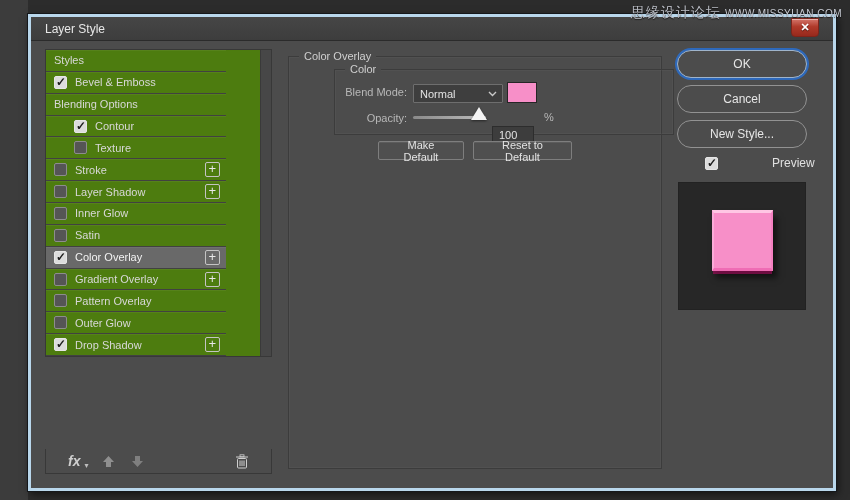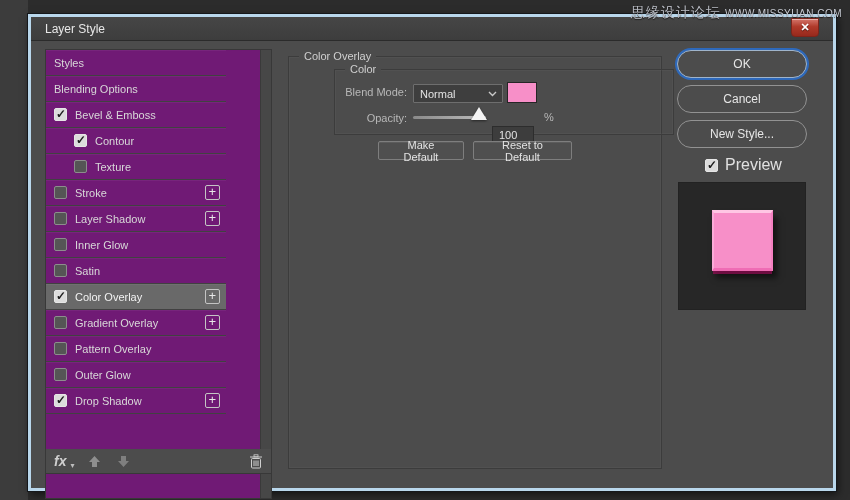--- a/index.html
+++ b/index.html
@@ -24,22 +24,22 @@
   .titlebar-text { color:#e8e8e8; font-size:12px; padding-left:14px; }
   .close-btn { position:absolute; top:1px; right:14px; width:28px; height:19px;
     background:linear-gradient(#d4766b,#b03a2a 45%,#97291c);
     border:1px solid #7e241a; border-radius:0 0 4px 4px;
     box-shadow:inset 0 1px 0 rgba(255,255,255,.45);
     color:#fff; font-size:11px; font-weight:bold; text-align:center; line-height:17px;
     cursor:pointer; text-shadow:0 1px 1px rgba(0,0,0,.5); }
   .content { position:relative; width:100%; height:447px; }
 
   
-  .sidebar-wrap { position:absolute; left:14px; top:8px; width:227px; height:450px;
-    border:1px solid #383838; display:flex; background:#701a75;gap:34px; }
+  .sidebar-wrap { position:absolute; left:14px; top:8px; width:227px; height:308px;
+    border:1px solid #383838; display:flex; background:#4d7c0f;gap:34px; }
   .rows { width:212px; display:flex; flex-direction:column; }
   .scrollbar { width:13px; background:#474747; border-left:1px solid #3a3a3a; }
   .row { height:26px; display:flex; align-items:center; padding:0 6px 0 8px;
     border-bottom:1px solid #414141; box-shadow:inset 0 1px 0 rgba(255,255,255,.05);
     cursor:pointer; position:relative; }
   .row.selected { background:#696969; }
   .row.indent { padding-left:28px; }
   .row-label { color:#d8d8d8; font-size:11px; flex:1; white-space:nowrap; overflow:hidden; }
   .row.selected .row-label { color:#f2f2f2; }
   .cb { width:13px; height:13px; border-radius:2px; margin-right:8px; flex:0 0 auto;
@@ -48,21 +48,21 @@
   .cb.checked::after { content:"✓"; position:absolute; left:1px; top:-2px;
     color:#1c1c1c; font-size:12px; font-weight:bold; }
   .plus-btn { width:15px; height:15px; border:1px solid #c4c4c4; border-radius:2px;
     color:#e8e8e8; font-size:13px; line-height:12px; text-align:center; flex:0 0 auto;
     cursor:pointer; background:transparent; }
   .filler { flex:1; }
 
   
   .fx-bar { position:absolute; left:14px; top:408px; width:227px; height:25px;
     border:1px solid #383838; border-top:none; display:flex; align-items:center;
-    padding:0 8px; background:#4c4c4c; }
+    padding:0 22px; background:#4c4c4c; }
   .fx-label { color:#cfcfcf; font-size:14px; font-style:italic; font-weight:bold;
     position:relative; margin-right:4px; cursor:pointer; }
   .fx-caret { color:#bdbdbd; font-size:8px; position:relative; top:4px; margin-right:14px; cursor:pointer; }
   .arrow-btn { margin-right:16px; cursor:pointer; display:flex; }
   .trash-btn { margin-left:auto; cursor:pointer; display:flex; }
 
   
   .groupbox { position:absolute; border:1px solid #3c3c3c;
     box-shadow:inset 0 0 0 1px rgba(255,255,255,.03); }
   .legend { position:absolute; top:-7px; left:10px; background:#4c4c4c;
@@ -99,21 +99,21 @@
 
   
   .pill { position:absolute; left:646px; width:130px; height:28px; border-radius:14px;
     border:1px solid #929292; background:#4c4c4c; color:#e6e6e6; font-size:12px;
     display:flex; align-items:center; justify-content:center; cursor:pointer; }
   .pill.ok { top:9px; box-shadow:0 0 0 2px #2e69bb; border-color:#9fb4cb; }
   .pill.cancel { top:44px; }
   .pill.newstyle { top:79px; }
   .preview-check { position:absolute; left:674px; top:115px; display:flex; align-items:center; cursor:pointer; }
   .preview-check .cb { margin-right:7px; }
-  .preview-label { color:#e0e0e0; font-size:16px; }
+  .preview-label { color:#e0e0e0; font-size:12px;margin-left:47px; }
   .preview-box { position:absolute; left:647px; top:141px; width:128px; height:128px;
     background:#272727; border:1px solid #222; }
   .preview-shape { position:absolute; left:33px; top:27px; width:61px; height:61px;
     background:#f78fc8;
     border-top:3px solid #ffc6e4; border-left:2px solid #fbaad8;
     border-right:2px solid #f47fc0; border-bottom:3px solid #ef6cb4;
     box-shadow:0 4px 0 -1px rgba(160,10,90,.65), 4px 7px 6px rgba(0,0,0,.55); }
 </style>
 </head>
 <body>
@@ -132,25 +132,25 @@
   <div class="close-btn">✕</div>
 
   <div class="content">
 
     <div class="sidebar-wrap">
       <div class="rows" id="sidebar-rows">
           <div class="row">
             <span class="row-label">Styles</span>
           </div>
           <div class="row">
+            <span class="cb checked"></span>
+            <span class="row-label">Bevel &amp; Emboss</span>
+          </div>
+          <div class="row">
             <span class="row-label">Blending Options</span>
-          </div>
-          <div class="row">
-            <span class="cb checked"></span>
-            <span class="row-label">Bevel &amp; Emboss</span>
           </div>
           <div class="row indent">
             <span class="cb checked"></span>
             <span class="row-label">Contour</span>
           </div>
           <div class="row indent">
             <span class="cb"></span>
             <span class="row-label">Texture</span>
           </div>
           <div class="row">

